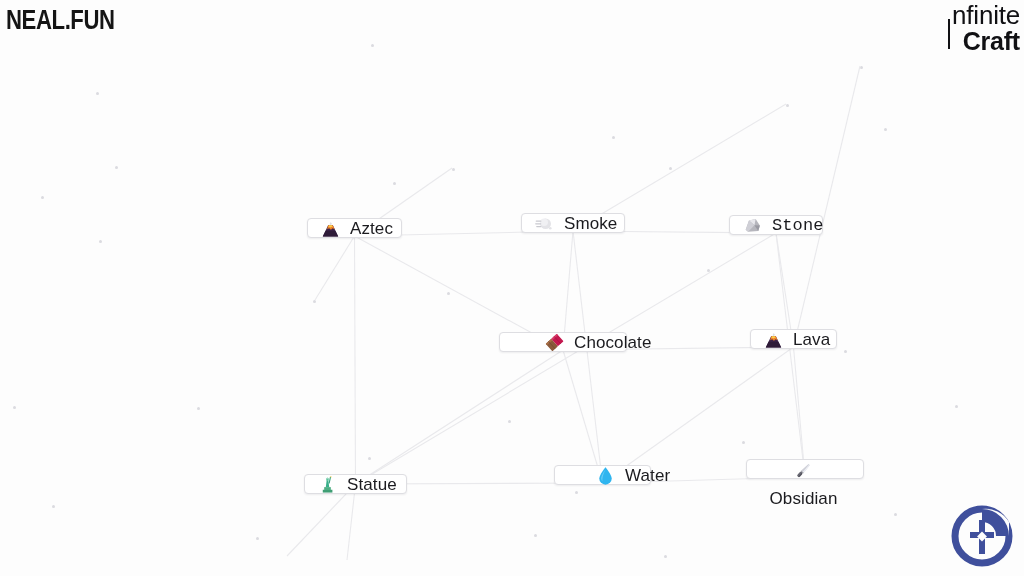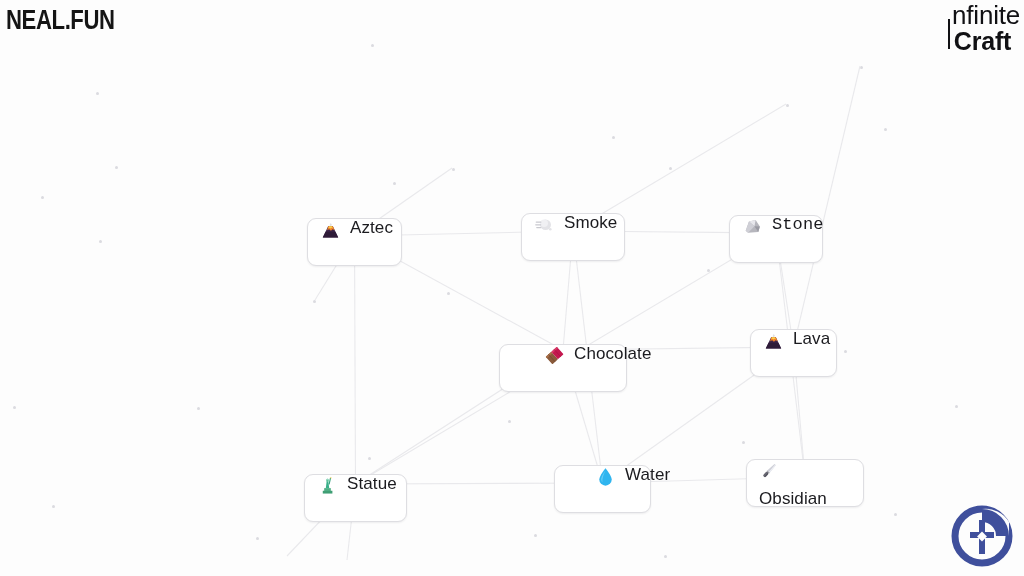--- a/index.html
+++ b/index.html
@@ -42,28 +42,28 @@
     inset: 0;
     width: 1024px;
     height: 576px;
     pointer-events: none;
   }
 
   
   .node {
     position: absolute;
     display: inline-flex;
-    align-items: flex-start;
+    align-items: center;
     gap: 9px;
-    height: 48px;
+    height: 20px;
     padding: 0 15px 0 12px;
     box-sizing: border-box;
     background: #ffffff;
     border: 1px solid #dedee2;
-    border-radius: 9px;
+    border-radius: 4px;
     box-shadow: 0 1px 2px rgba(30,30,40,.07), 0 0 0 1px rgba(255,255,255,.6) inset;
     white-space: nowrap;
     cursor: grab;
   }
   .node .label {
     font-size: 17px;
     color: #1b1b1f;
     letter-spacing: .1px;
     line-height: 1;
   }
@@ -88,21 +88,21 @@
     transform: scaleX(.82);
     transform-origin: left top;
     line-height: 1.05;
   }
 
   
   #brand-right {
     position: absolute;
     right: 4px;
     top: 2px;
-    text-align: center;
+    text-align: right;
     line-height: 1.0;
     color: #111114;
   }
   #brand-right .l1 {
     font-size: 26px;
     font-weight: 300;
     letter-spacing: -.2px;
     display: block;
     position: relative;
   }
@@ -229,21 +229,21 @@
         <span class="emoji">
           <svg viewBox="0 0 24 24">
         <path d="M4.2 16.8 L8.0 6.4 L15.6 4.6 L20.4 12.0 L18.6 18.2 L7.0 19.2 Z" fill="#b6b6bd"></path>
         <path d="M8.0 6.4 L15.6 4.6 L14.2 11.6 Z" fill="#e7e7ec"></path>
         <path d="M14.2 11.6 L20.4 12.0 L18.6 18.2 Z" fill="#9a9aa3"></path>
         <path d="M4.2 16.8 L8.0 6.4 L14.2 11.6 L7.0 19.2 Z" fill="#cfcfd6"></path>
       </svg>
         </span>
         <span class="label">Stone</span>
       </div>
-      <div class="node" style="left: 499px; top: 344px; width: 128px; padding-left: 44px;">
+      <div class="node" style="left: 499px; top: 332px; width: 128px; padding-left: 44px;">
         <span class="emoji">
           <svg viewBox="0 0 24 24">
         <g transform="rotate(-42 12 12)">
           <rect x="3.4" y="6.4" width="8.6" height="11.4" rx="0.7" fill="#8a5a3b"></rect>
           <rect x="3.4" y="6.4" width="8.6" height="2.1" rx="0.7" fill="#a97048"></rect>
           <rect x="12.0" y="6.4" width="8.6" height="11.4" rx="0.7" fill="#c4184f"></rect>
           <rect x="12.0" y="6.4" width="8.6" height="2.0" rx="0.7" fill="#d93b68"></rect>
           <path d="M7.7 6.4 v11.4" stroke="#6e452c" stroke-width=".7"></path>
           <path d="M16.3 6.4 v11.4" stroke="#a4123f" stroke-width=".7"></path>
         </g>

